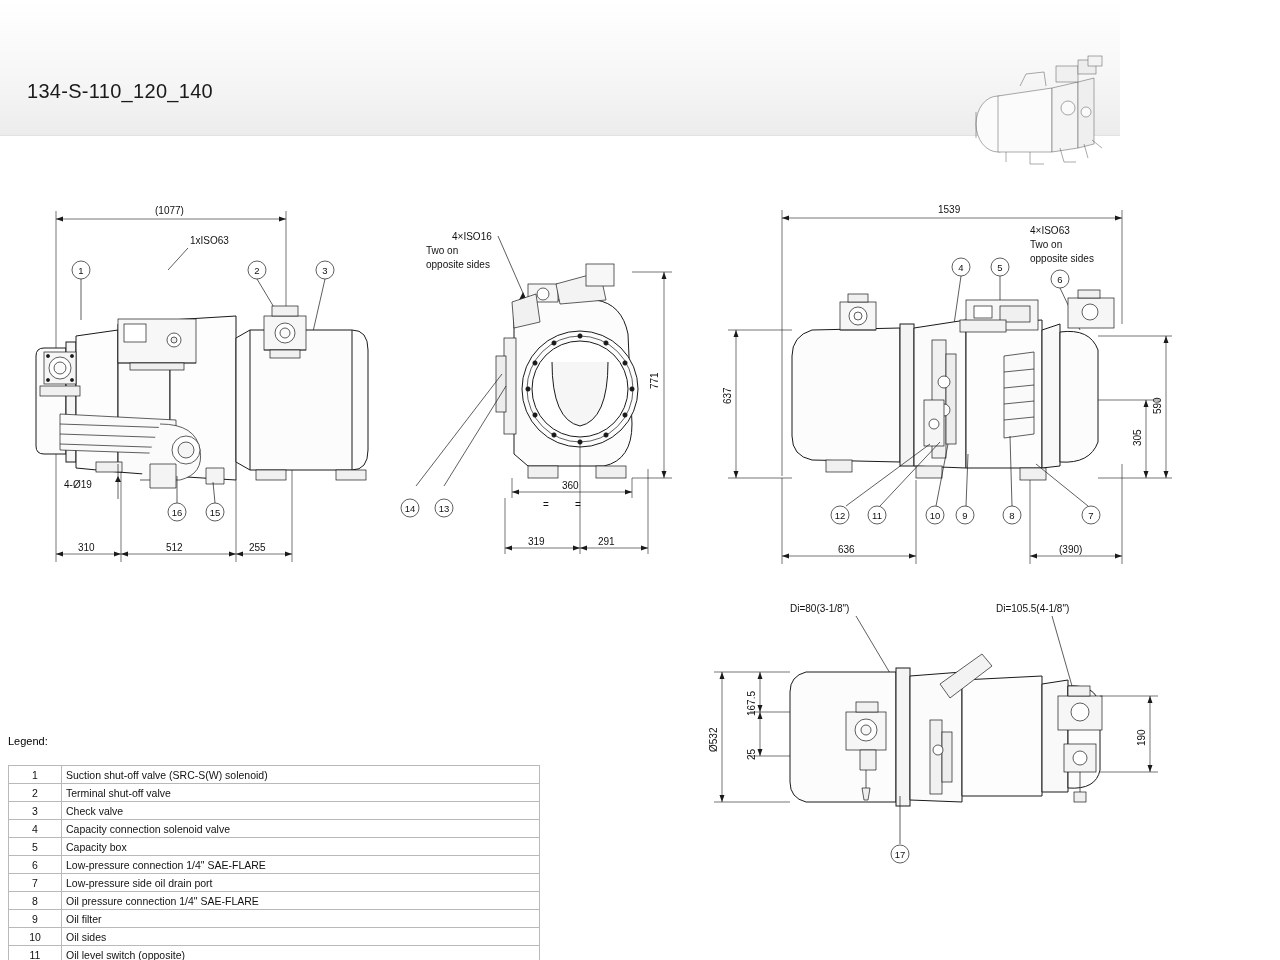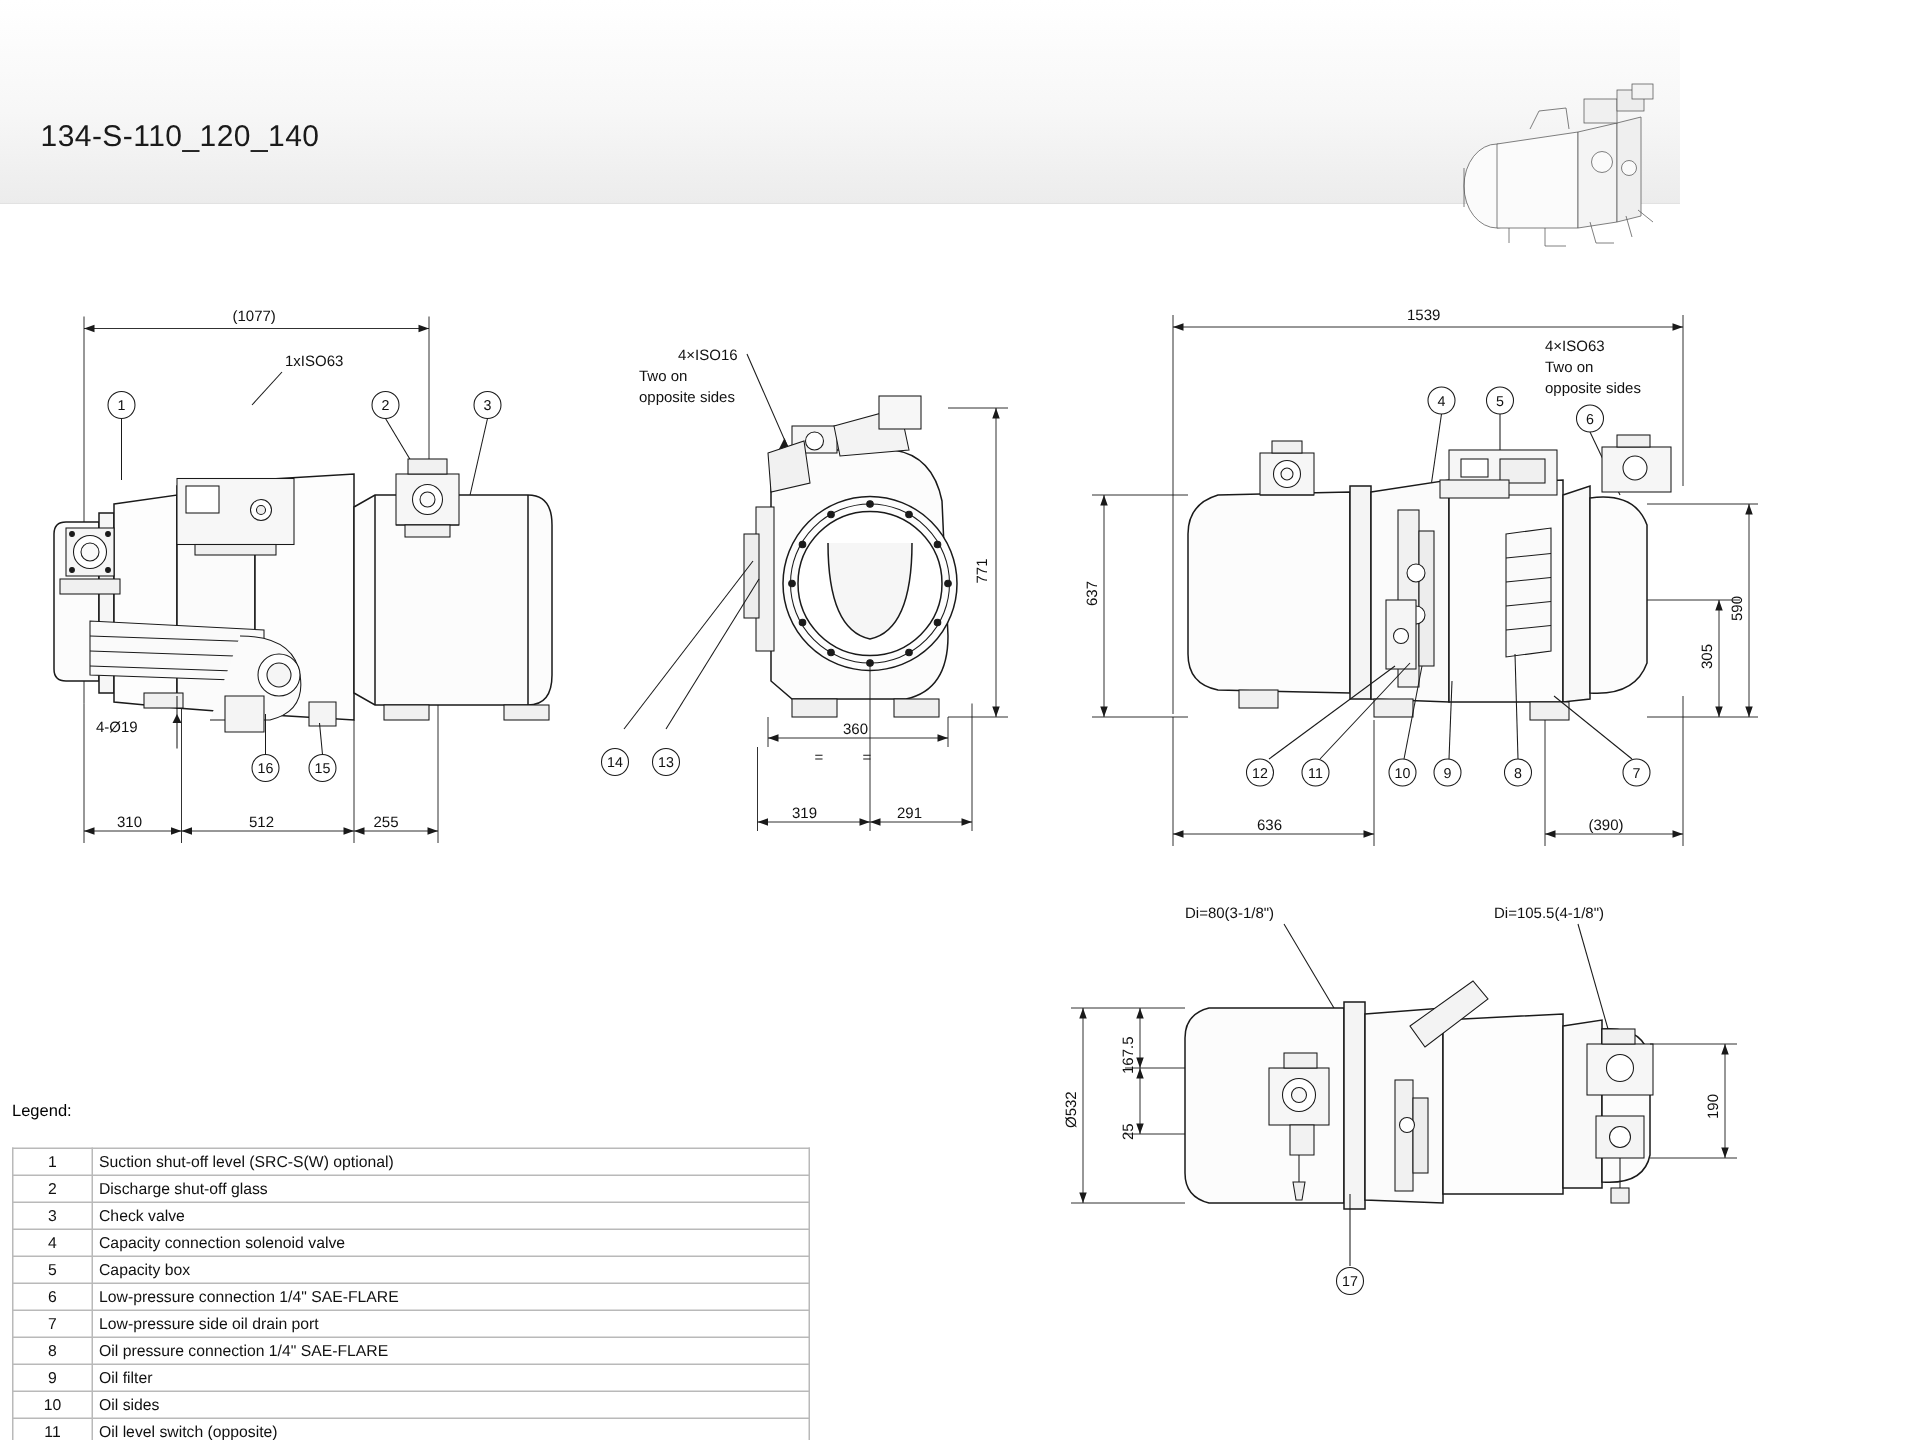--- a/index.html
+++ b/index.html
@@ -558,25 +558,25 @@
 
 </svg>
 </div>
 
 <div id="legend">
   <div id="legend-title">Legend:</div>
   <table class="legend-table">
     <tbody>
       <tr>
           <td class="num">1</td>
-          <td>Suction shut-off level (SRC-S(W) optional)</td>
+          <td>Suction shut-off valve (SRC-S(W) solenoid)</td>
         </tr>
       <tr>
           <td class="num">2</td>
-          <td>Discharge shut-off  glass</td>
+          <td>Terminal shut-off  valve</td>
         </tr>
       <tr>
           <td class="num">3</td>
           <td>Check valve</td>
         </tr>
       <tr>
           <td class="num">4</td>
           <td>Capacity connection solenoid valve</td>
         </tr>
       <tr>

